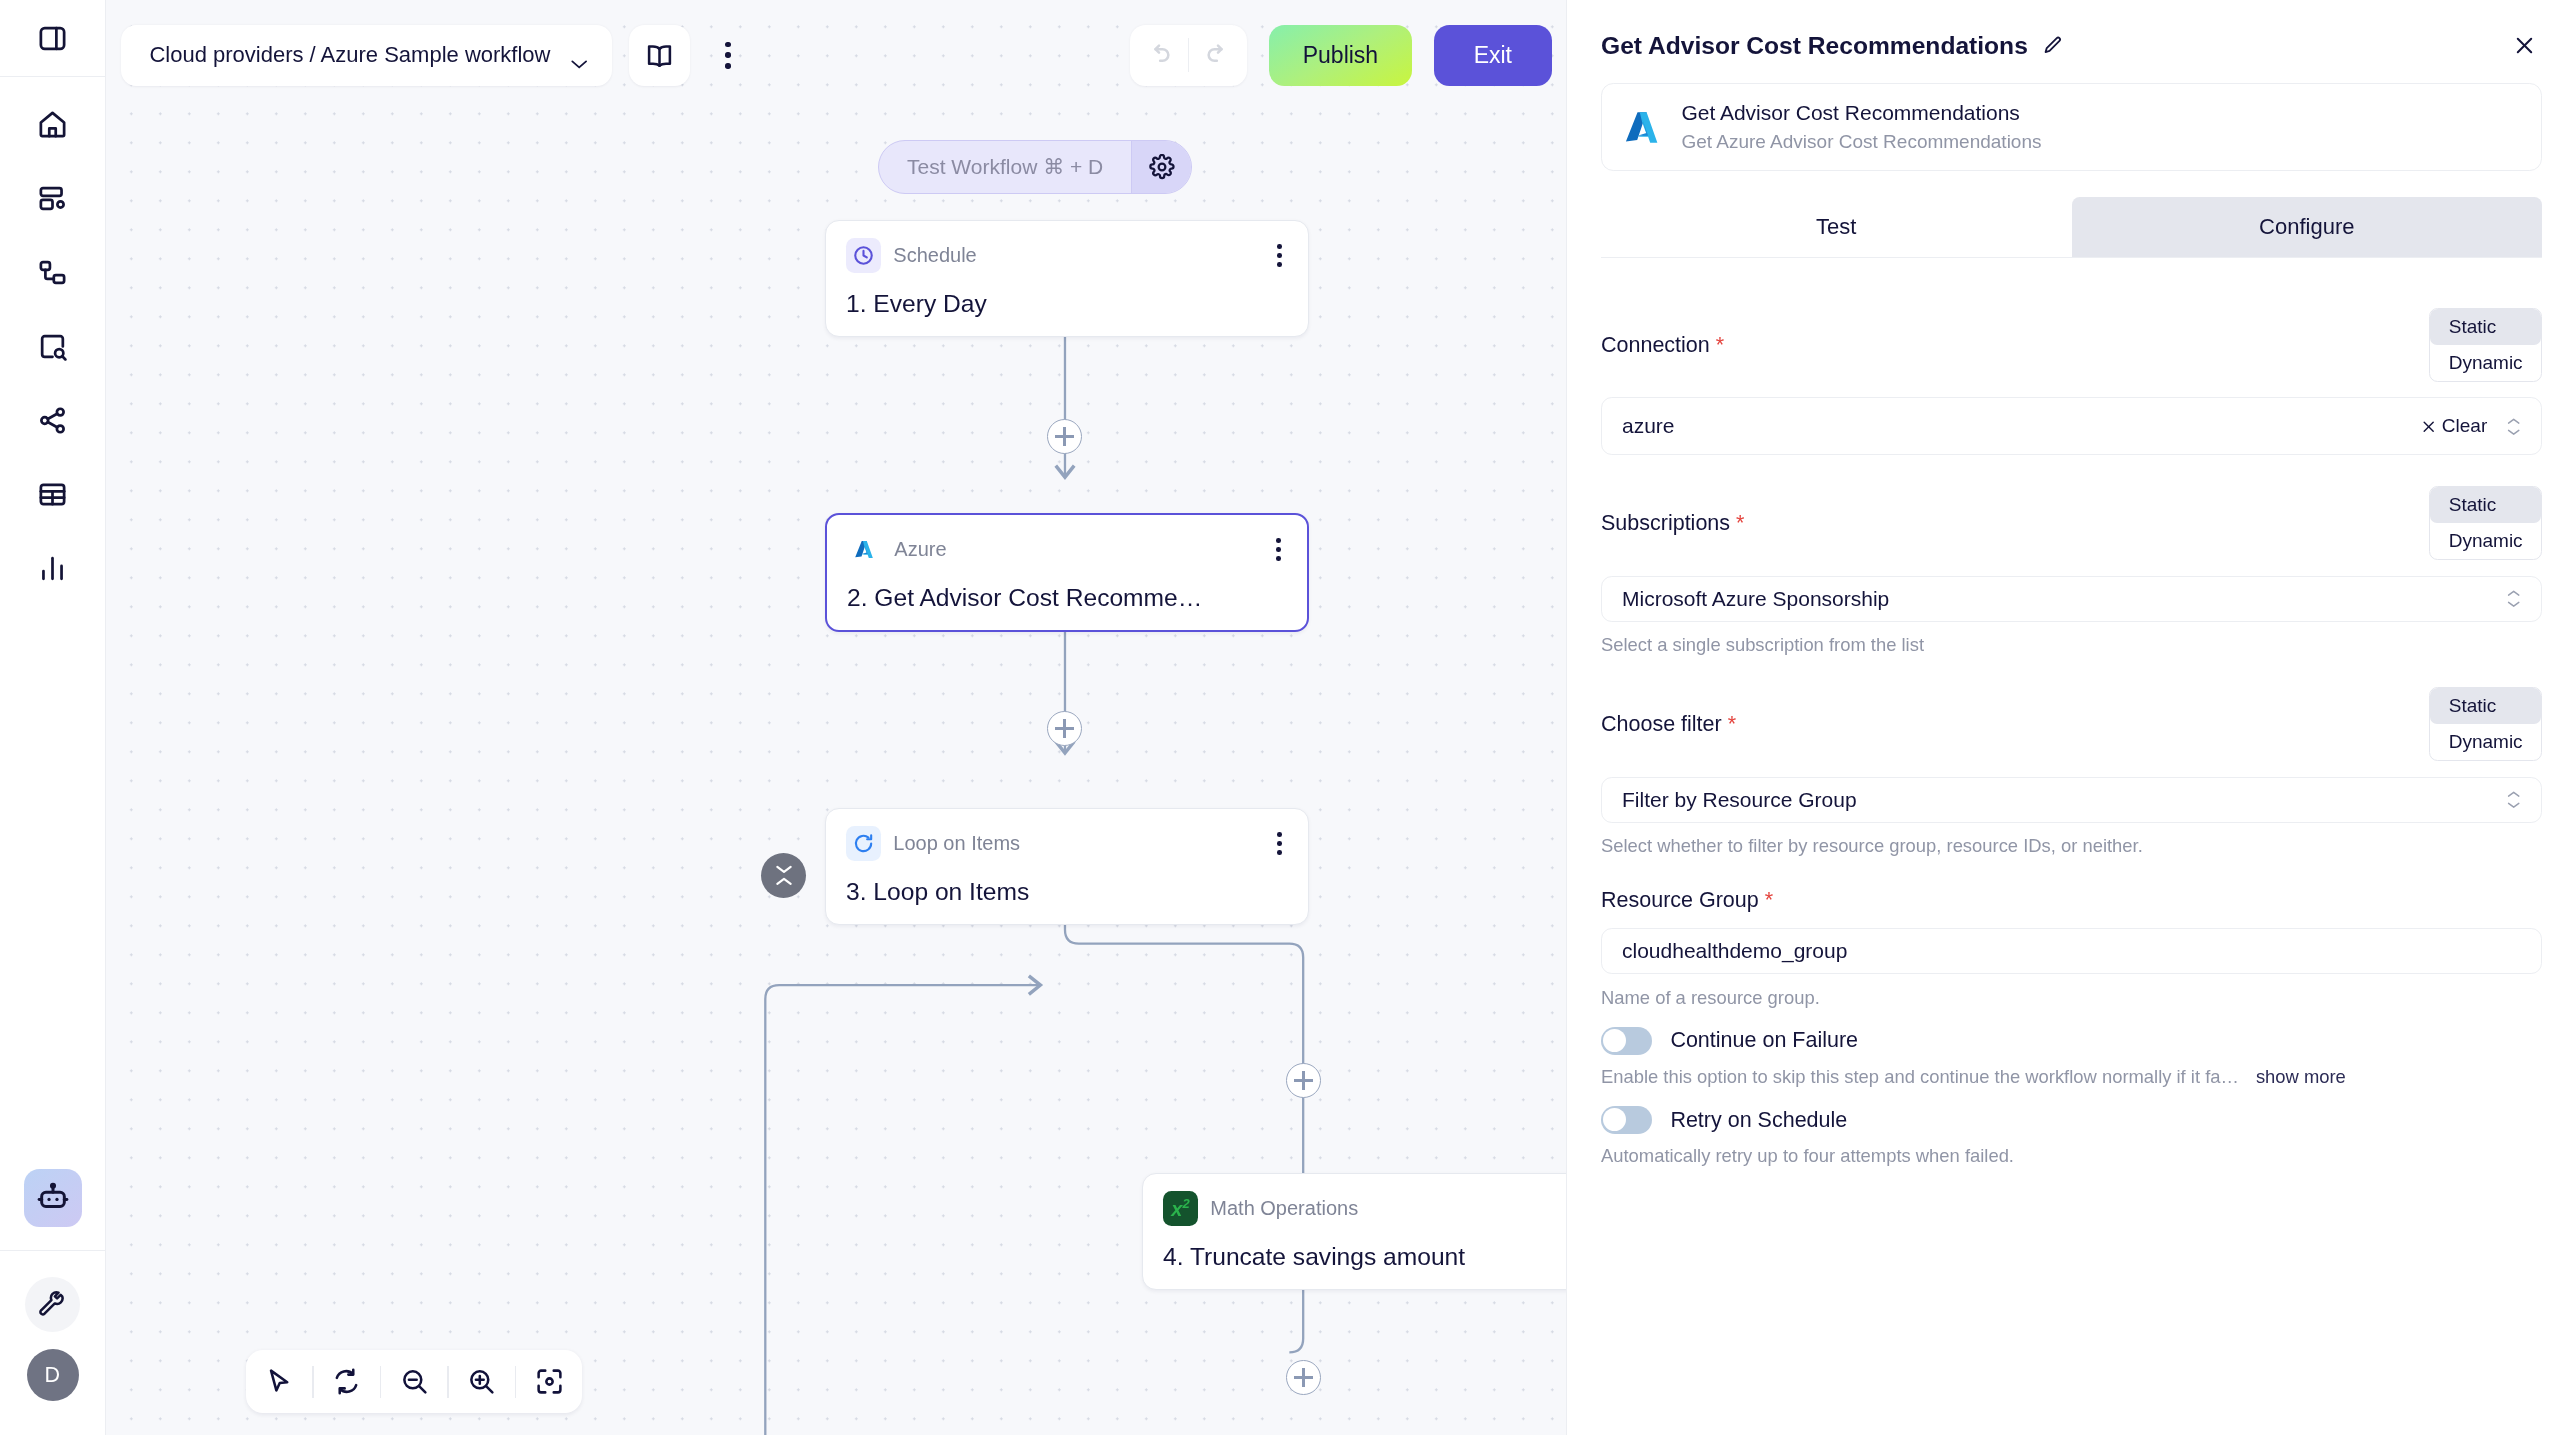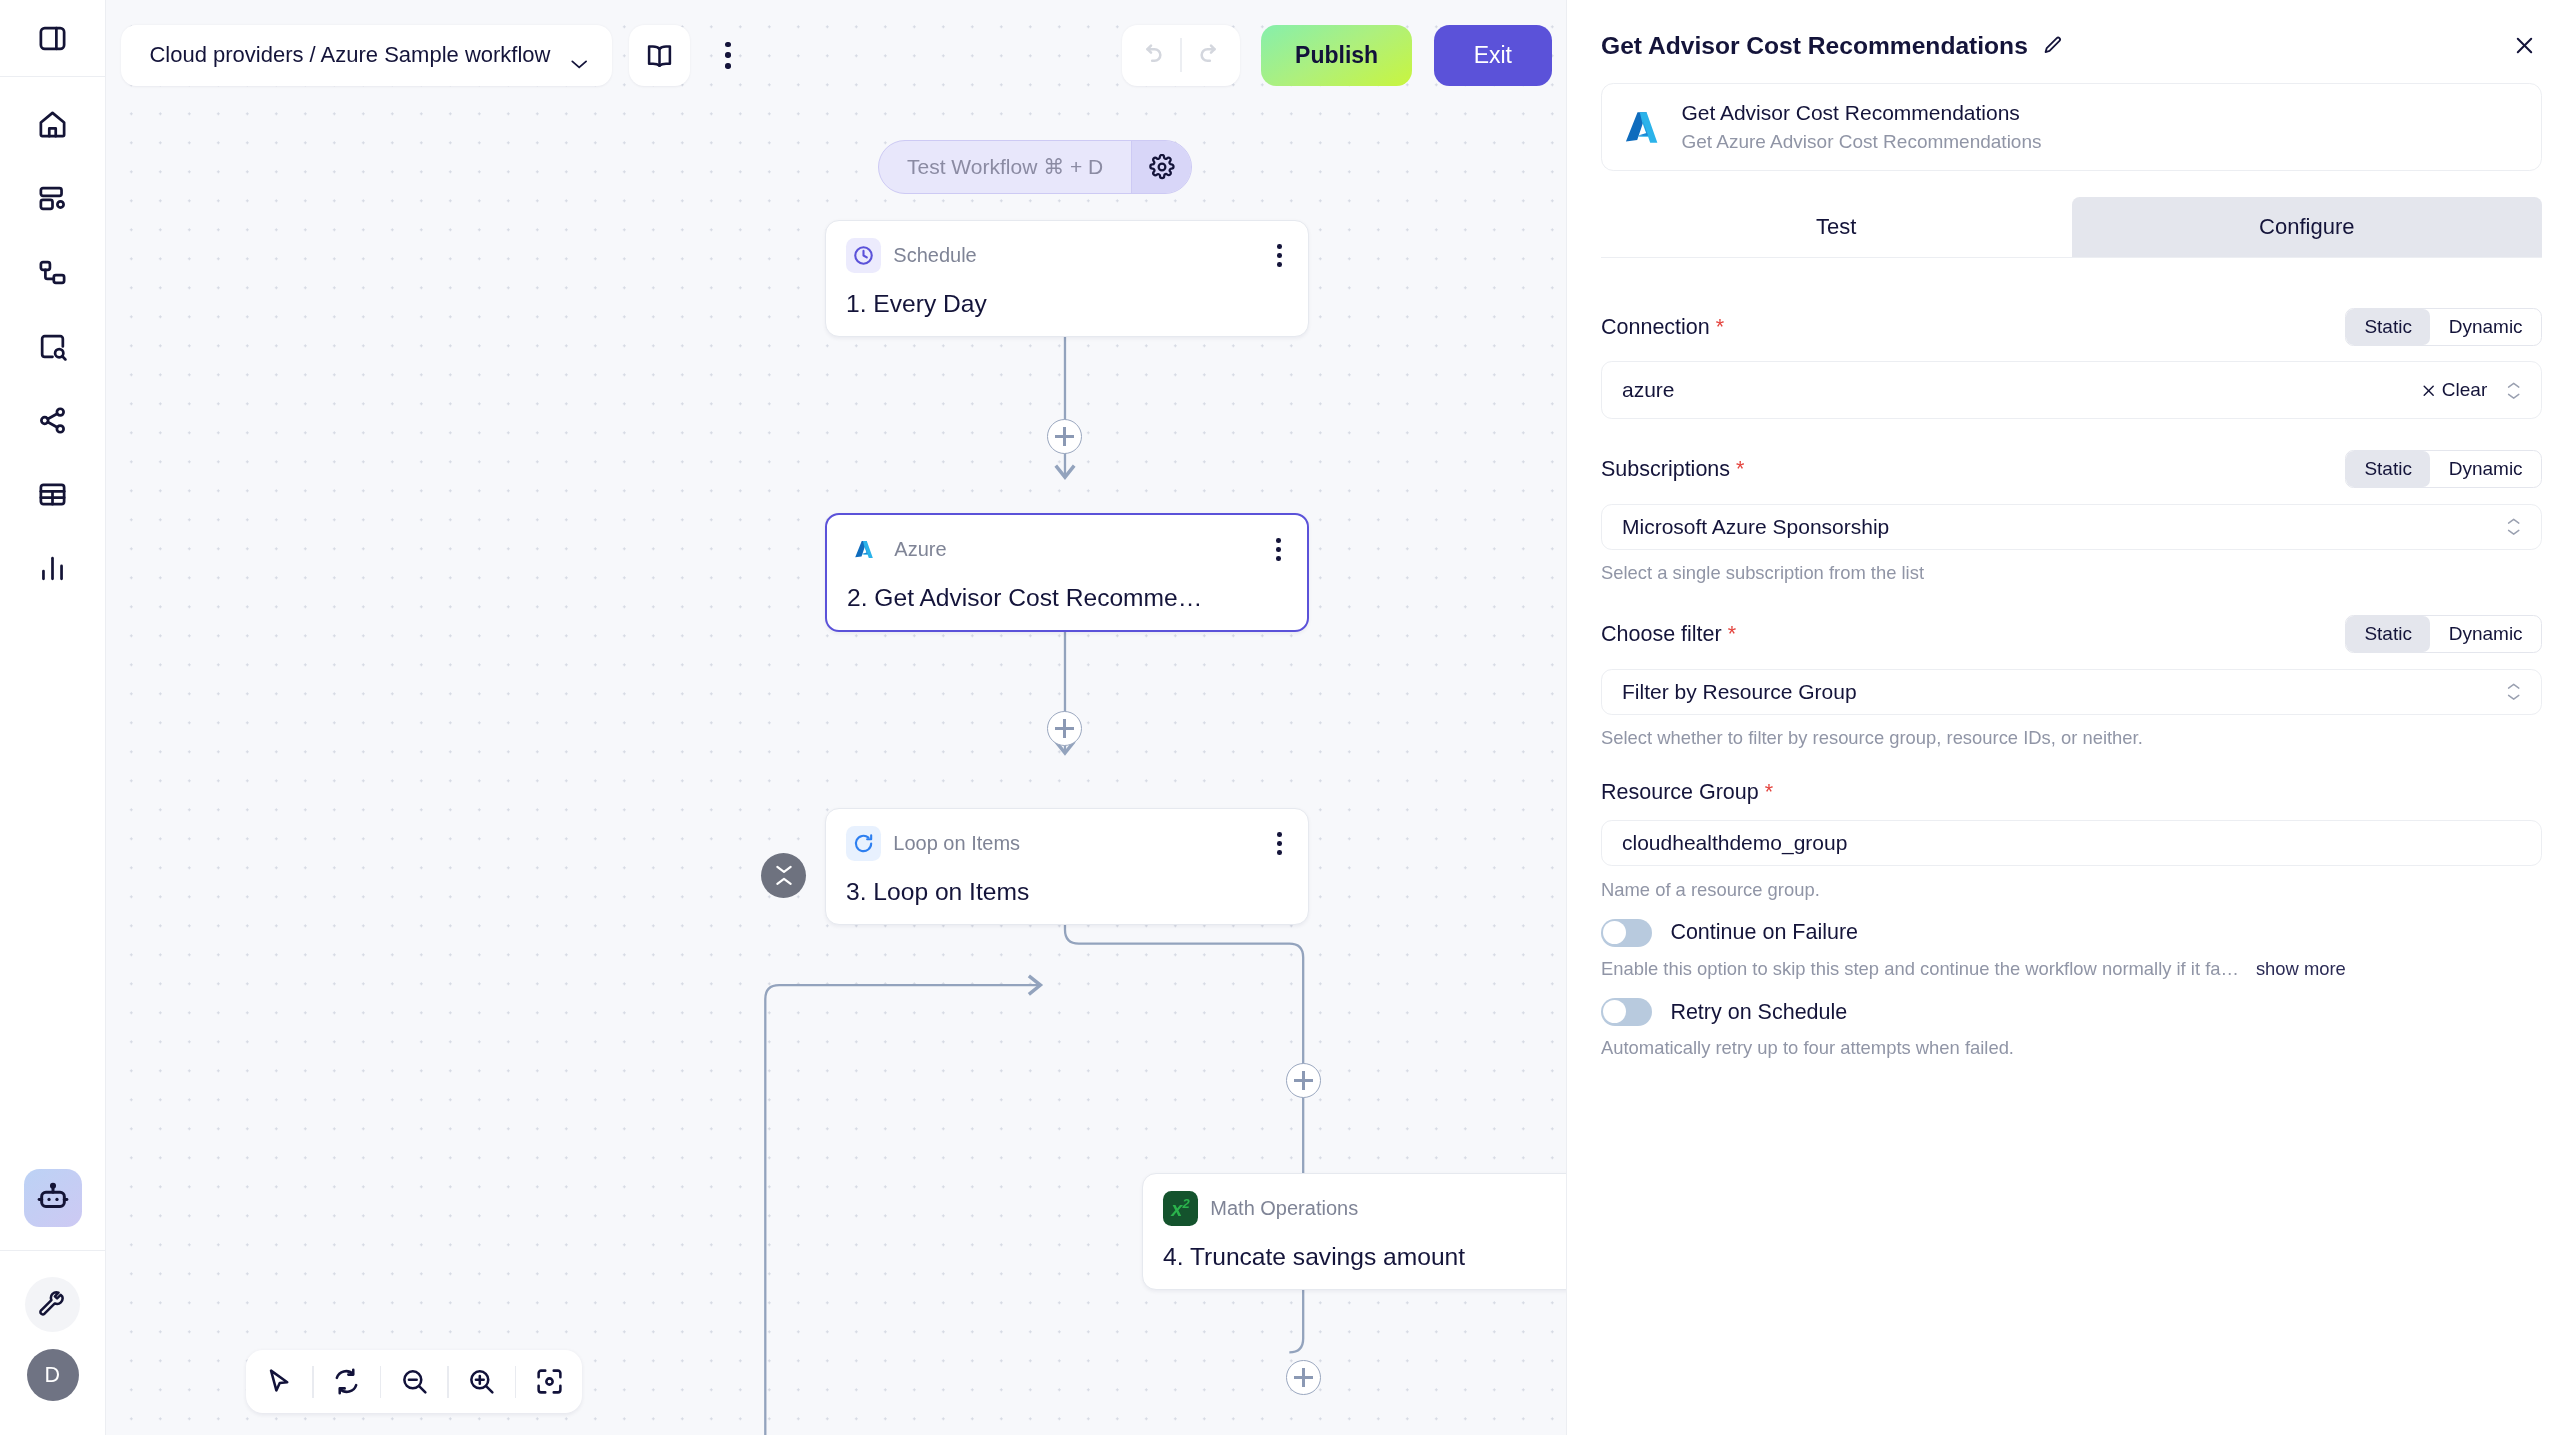--- a/index.html
+++ b/index.html
@@ -74,21 +74,21 @@
   .undo-group {
     height: 61px; background: #fff; border-radius: 15.4px; display: flex; align-items: center;
     box-shadow: 0 0.8px 2.3px rgba(20,20,54,.06);
   }
   .undo-group .ub { width: 58px; height: 61px; display: flex; align-items: center; justify-content: center; }
   .undo-group .ub svg { width: 28px; height: 28px; stroke:#d4d7de; stroke-width:2.2; fill:none; stroke-linecap:round; stroke-linejoin:round;}
   .udiv { width: 1.5px; height: 34px; background: #eceef2; }
   .btn-publish {
     height: 61px; padding: 0 34px; border-radius: 15.4px; border: none; cursor: pointer;
     background: linear-gradient(150deg,#86efac 0%,#aef07c 50%,#c9f53e 100%);
-    color: #12123a; font-size: 23px; font-weight: bold; font-family: "Liberation Sans", sans-serif;
+    color: #12123a; font-size: 23px; font-weight: normal; font-family: "Liberation Sans", sans-serif;
     display: flex; align-items: center; justify-content: center;
   }
   .btn-exit {
     height: 61px; padding: 0 40px; border-radius: 15.4px; border: none; cursor: pointer;
     background: #5b52d9; color: #fff; font-size: 23px; font-family: "Liberation Sans", sans-serif;
     display: flex; align-items: center; justify-content: center;
   }
 
   
   .test-pill {
@@ -162,21 +162,21 @@
   .idc-desc { font-size: 19px; color: #9095a6;}
 
   .tabs { display: flex; margin-top: 26px; border-bottom: 1.5px solid #eceef2;}
   .tab { flex: 1 1 50%; text-align: center; padding: 17px 0; font-size: 22px; color: #14143a; }
   .tab.active { background: #e4e6ed; border-top-left-radius: 7.7px; border-top-right-radius: 7.7px;}
 
   .frm { padding-top: 26px; }
   .row { display: flex; align-items: center; justify-content: space-between; margin-top: 24px; }
   .lbl { font-size: 21.5px; color: #14143a; }
   .req { color: #e4453f; font-size: 21.5px; }
-  .seg { display: flex; border: 1.5px solid #e4e6ed; border-radius: 8.5px; overflow: hidden;}
+  .seg { display: flex; border: 1.5px solid #e4e6ed; border-radius: 8.5px; overflow: hidden; flex-direction: column;}
   .seg div { padding: 7px 18.4px; font-size: 19px; color: #14143a;}
   .seg .on { background: #e4e6ed; border-radius: 7px;}
 
   .field {
     margin-top: 15.4px; border: 1.5px solid #eceef2; border-radius: 10.8px; height: 58px;
     display: flex; align-items: center; padding: 0 20px; font-size: 21px; color: #14143a;
   }
   .field.tall { height: 46px; }
   .field .val { flex: 1 1 auto; }
   .clear { display: flex; align-items: center; gap: 5.4px; color: #14143a; font-size: 19px; margin-right: 18.4px;}

